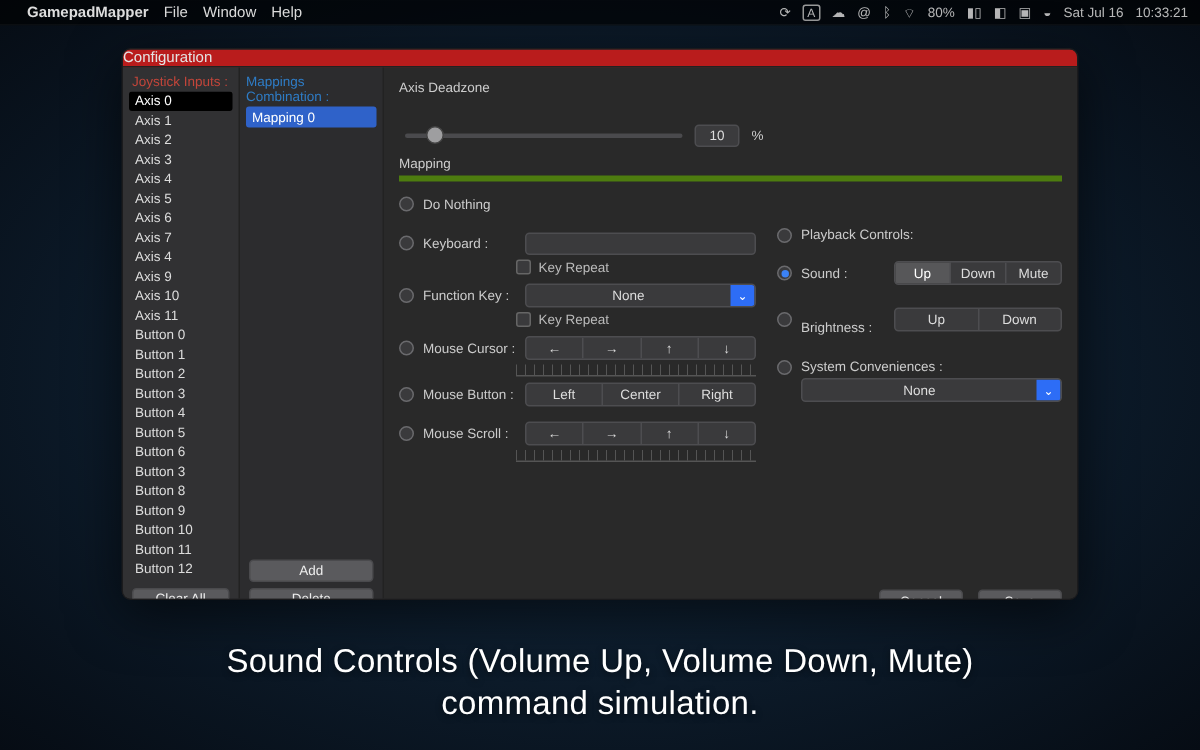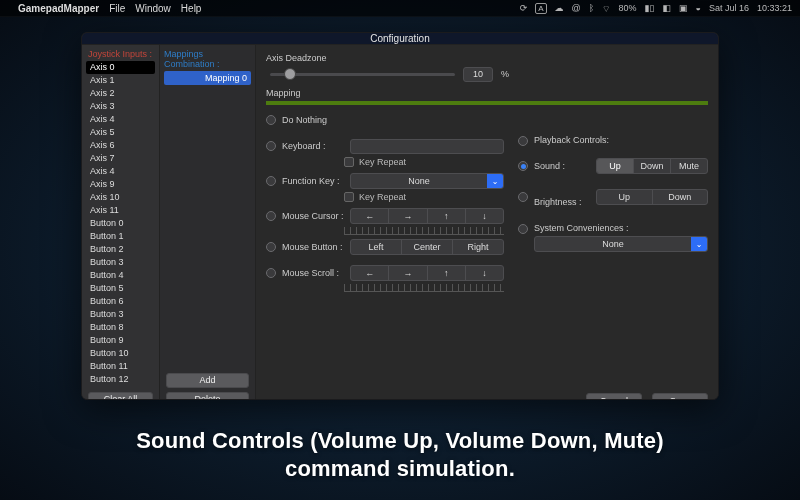--- a/index.html
+++ b/index.html
@@ -37,25 +37,24 @@
     background: #2a2a2c;
     border: 1px solid #1b1b1d;
     border-radius: 6px;
     box-shadow: 0 10px 35px rgba(0,0,0,0.6);
     display: flex;
     flex-direction: column;
     overflow: hidden;
   }
   .titlebar {
     height: 18px;
-    background: #0f172a;
+    background: #b91c1c;
     border-bottom: 1px solid #222;
     display: flex;
     align-items: center;
-    justify-content: center;
     font-size: 10px;
     color: #e4e4e4;
   }
   .winbody { flex: 1; display: flex; }
   
   .leftcol { width: 78px; background:#313133; border-right:1px solid #222; display:flex; flex-direction:column; }
   .leftcol-header {
     color: #c2453a;
     font-size: 9px;
     padding: 4px 6px 2px;
@@ -63,29 +62,29 @@
   .leftcol-list { flex:1; overflow:hidden; padding: 0 4px; }
   .leftcol-item {
     font-size: 9px; color:#ddd; padding: 1px 4px; line-height: 11px;
     border-radius: 2px;
   }
   .leftcol-item.sel { background:#000000; color:#fff; }
   .leftcol-footer { padding: 6px 6px 8px; }
   
   .midcol { width: 96px; background:#2c2c2e; border-right:1px solid #222; display:flex; flex-direction:column;}
   .midcol-header { color:#2e7cc6; font-size:9px; padding: 4px 4px 2px; }
-  .midcol-list { flex:1; padding: 0 4px; text-align: right;}
+  .midcol-list { flex:1; padding: 0 4px;}
   .midcol-item {
     font-size: 9px; padding: 1px 4px; line-height: 12px; border-radius:2px;
   }
   .midcol-item.sel { background:#2f62c9; color:#fff; }
   .midcol-footer { padding: 4px 6px 8px; display:flex; flex-direction:column; gap:4px; }
   
   .rightcol { flex:1; background:#292929; padding: 4px 10px 6px; display:flex; flex-direction:column; position:relative;}
-  .deadzone-row { display:flex; align-items:center; gap:8px; font-size:9px; color:#ccc; height:20px;}
+  .deadzone-row { display:flex; align-items:center; gap:8px; font-size:9px; color:#ccc; height:20px;margin-top:16px;}
   .slider {
     position: relative; height: 3px; background:#4a4a4d; border-radius:2px; flex:0 0 185px; margin-left: 4px;
   }
   .slider .knob {
     position:absolute; top:-5px; width:12px; height:12px; border-radius:50%;
     background:#9e9ea0; border:1px solid #444;
   }
   .deadzone-val {
     background:#3b3b3d; border:1px solid #4d4d50; color:#ddd;
     font-size:9px; width:30px; height:15px; line-height:13px; text-align:center; border-radius:3px;
@@ -150,21 +149,21 @@
     border-bottom: 1px solid #555; width: 160px;
   }
   .tickbar.narrower { width: 160px; }
   .footer-btns {
     display:flex; justify-content:flex-end; gap:10px;
     padding-top: 6px;
   }
   
   .caption {
     position:absolute; left:0; right:0; bottom: 18px;
-    text-align:center; color:#fff; font-size:22px; font-weight:700;
+    text-align:center; color:#fff; font-size:22px; font-weight:400;
     line-height:1.25;
     text-shadow: 0 1px 4px rgba(0,0,0,0.5);
     letter-spacing: .2px;
   }
 </style>
 </head>
 <body>
 
 <div class="menubar">
   <div class="menubar-left">

